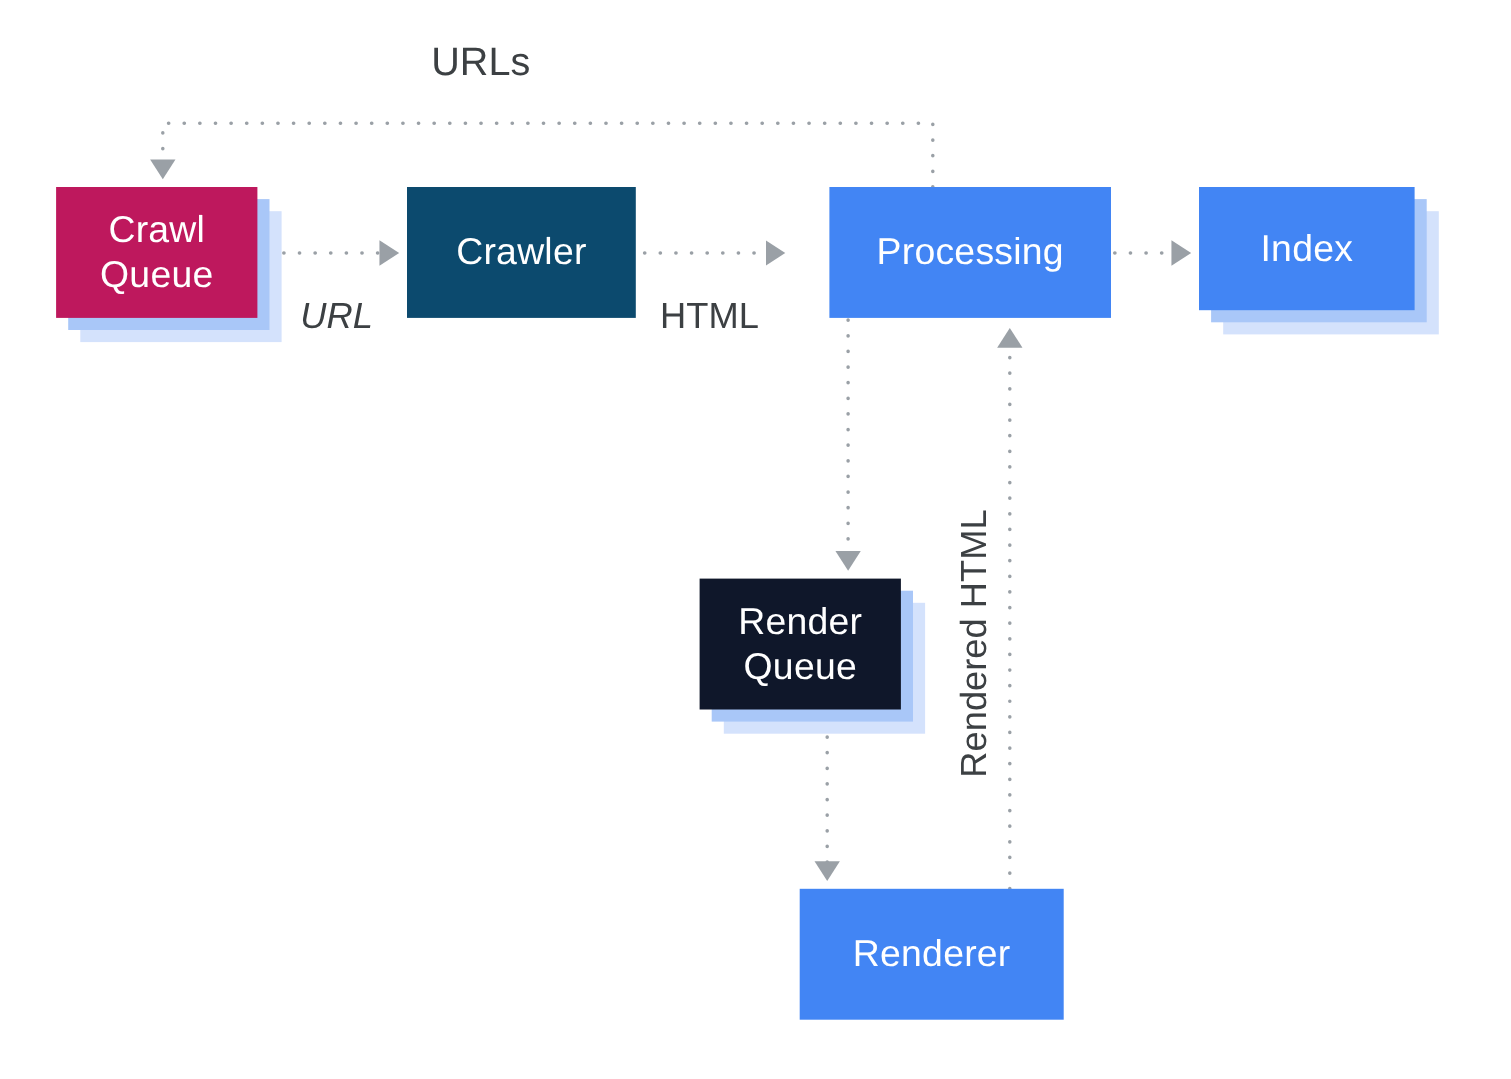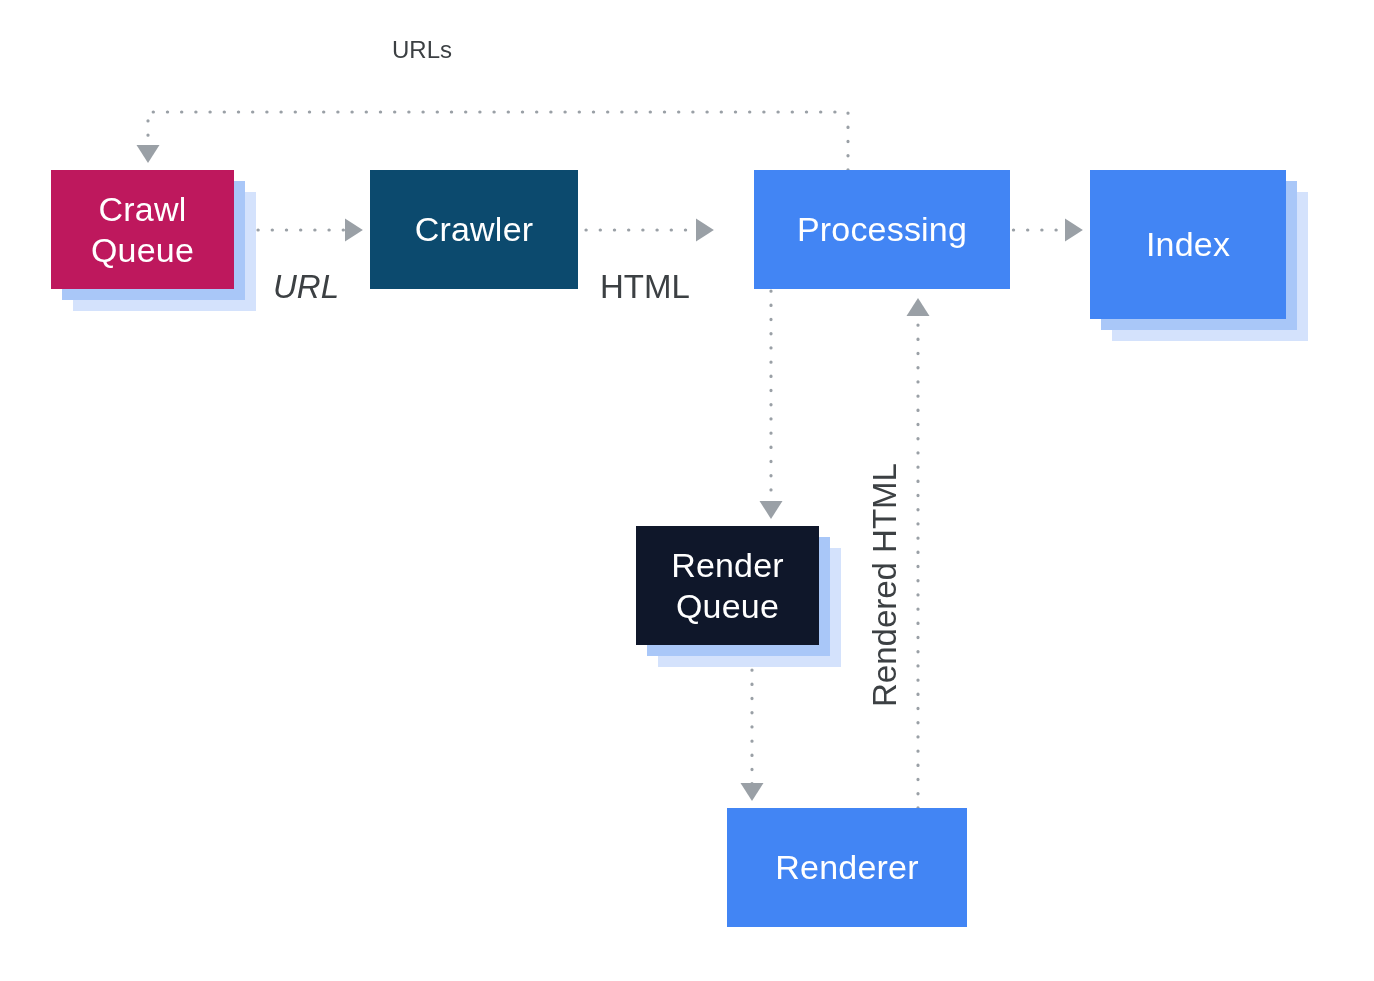--- a/index.html
+++ b/index.html
@@ -116,21 +116,21 @@
       <span class="label">Crawler</span>
     </div>
   </div>
 
   <div class="node" style="left:721px; top:170px; width:256px; height:119px;margin-left:33px;">
     <div class="face" style="background:#4285f4;">
       <span class="label">Processing</span>
     </div>
   </div>
 
-  <div class="node" style="left:1090px; top:170px; width:196px; height:149px;border-radius:22px;">
+  <div class="node" style="left:1090px; top:170px; width:196px; height:112px;border-radius:22px;">
     <div class="layer3" style="background:#d4e2fc;"></div>
     <div class="layer2" style="background:#a9c7f8;"></div>
     <div class="face" style="background:#4285f4;">
       <span class="label">Index</span>
     </div>
   </div>
 
   <div class="node" style="left:636px; top:526px; width:183px; height:119px;">
     <div class="layer3" style="background:#d4e2fc;"></div>
     <div class="layer2" style="background:#a9c7f8;"></div>
@@ -143,17 +143,17 @@
   <div class="node" style="left:727px; top:808px; width:240px; height:119px;">
     <div class="face" style="background:#4285f4;">
       <span class="label">Renderer</span>
     </div>
   </div>
 
   <div class="edge-label" style="left:273px; top:270px;font-style:italic;">URL</div>
 
   <div class="edge-label" style="left:600px; top:270px;text-align:center;">HTML</div>
 
-  <div class="edge-label" style="left:392px; top:38px; font-size:24px;">URLs</div>
+  <div class="edge-label" style="left:392px; top:38px; font-size:36px;">URLs</div>
 
   <div class="edge-label vertical" style="left:868px; top:707px;">Rendered HTML</div>
 
 </div>
 
 </body></html>

